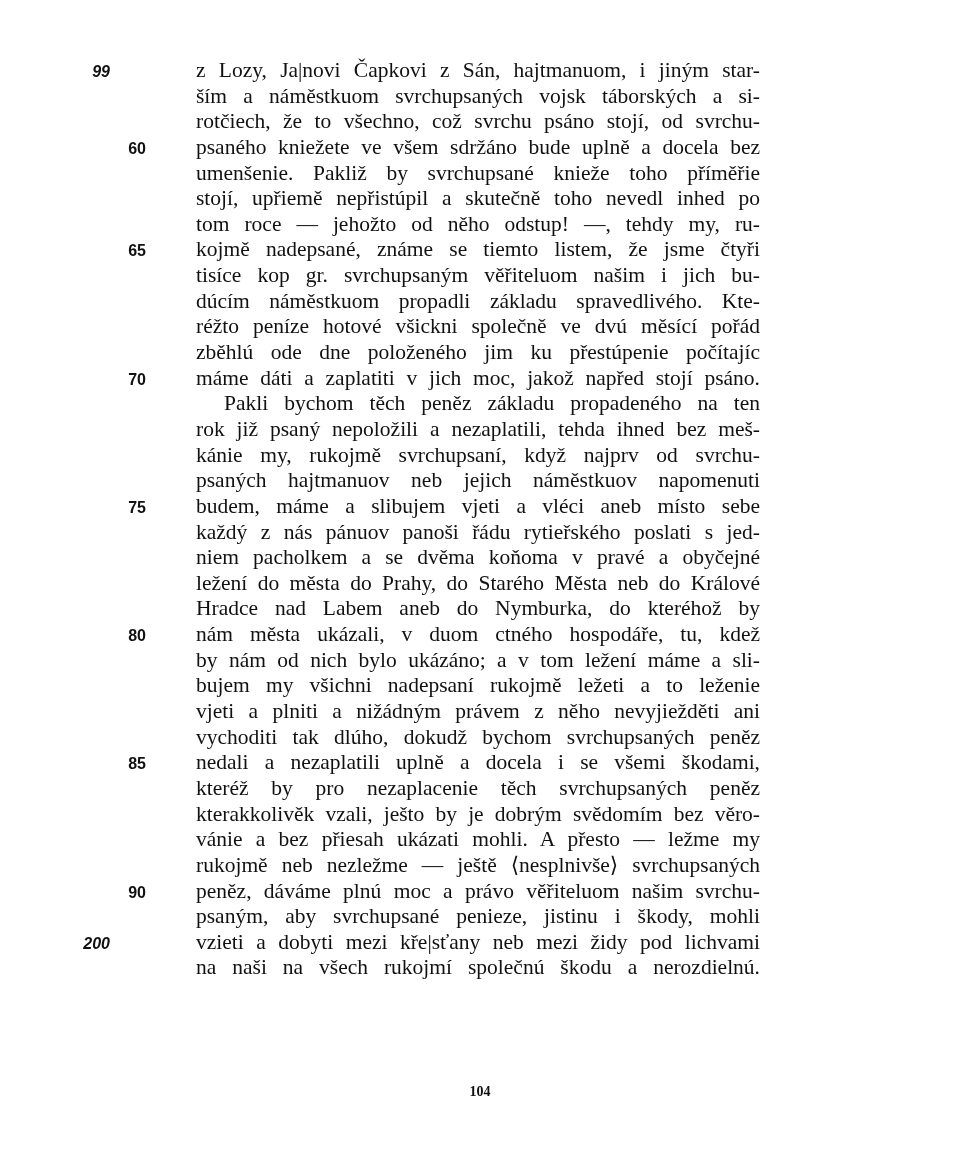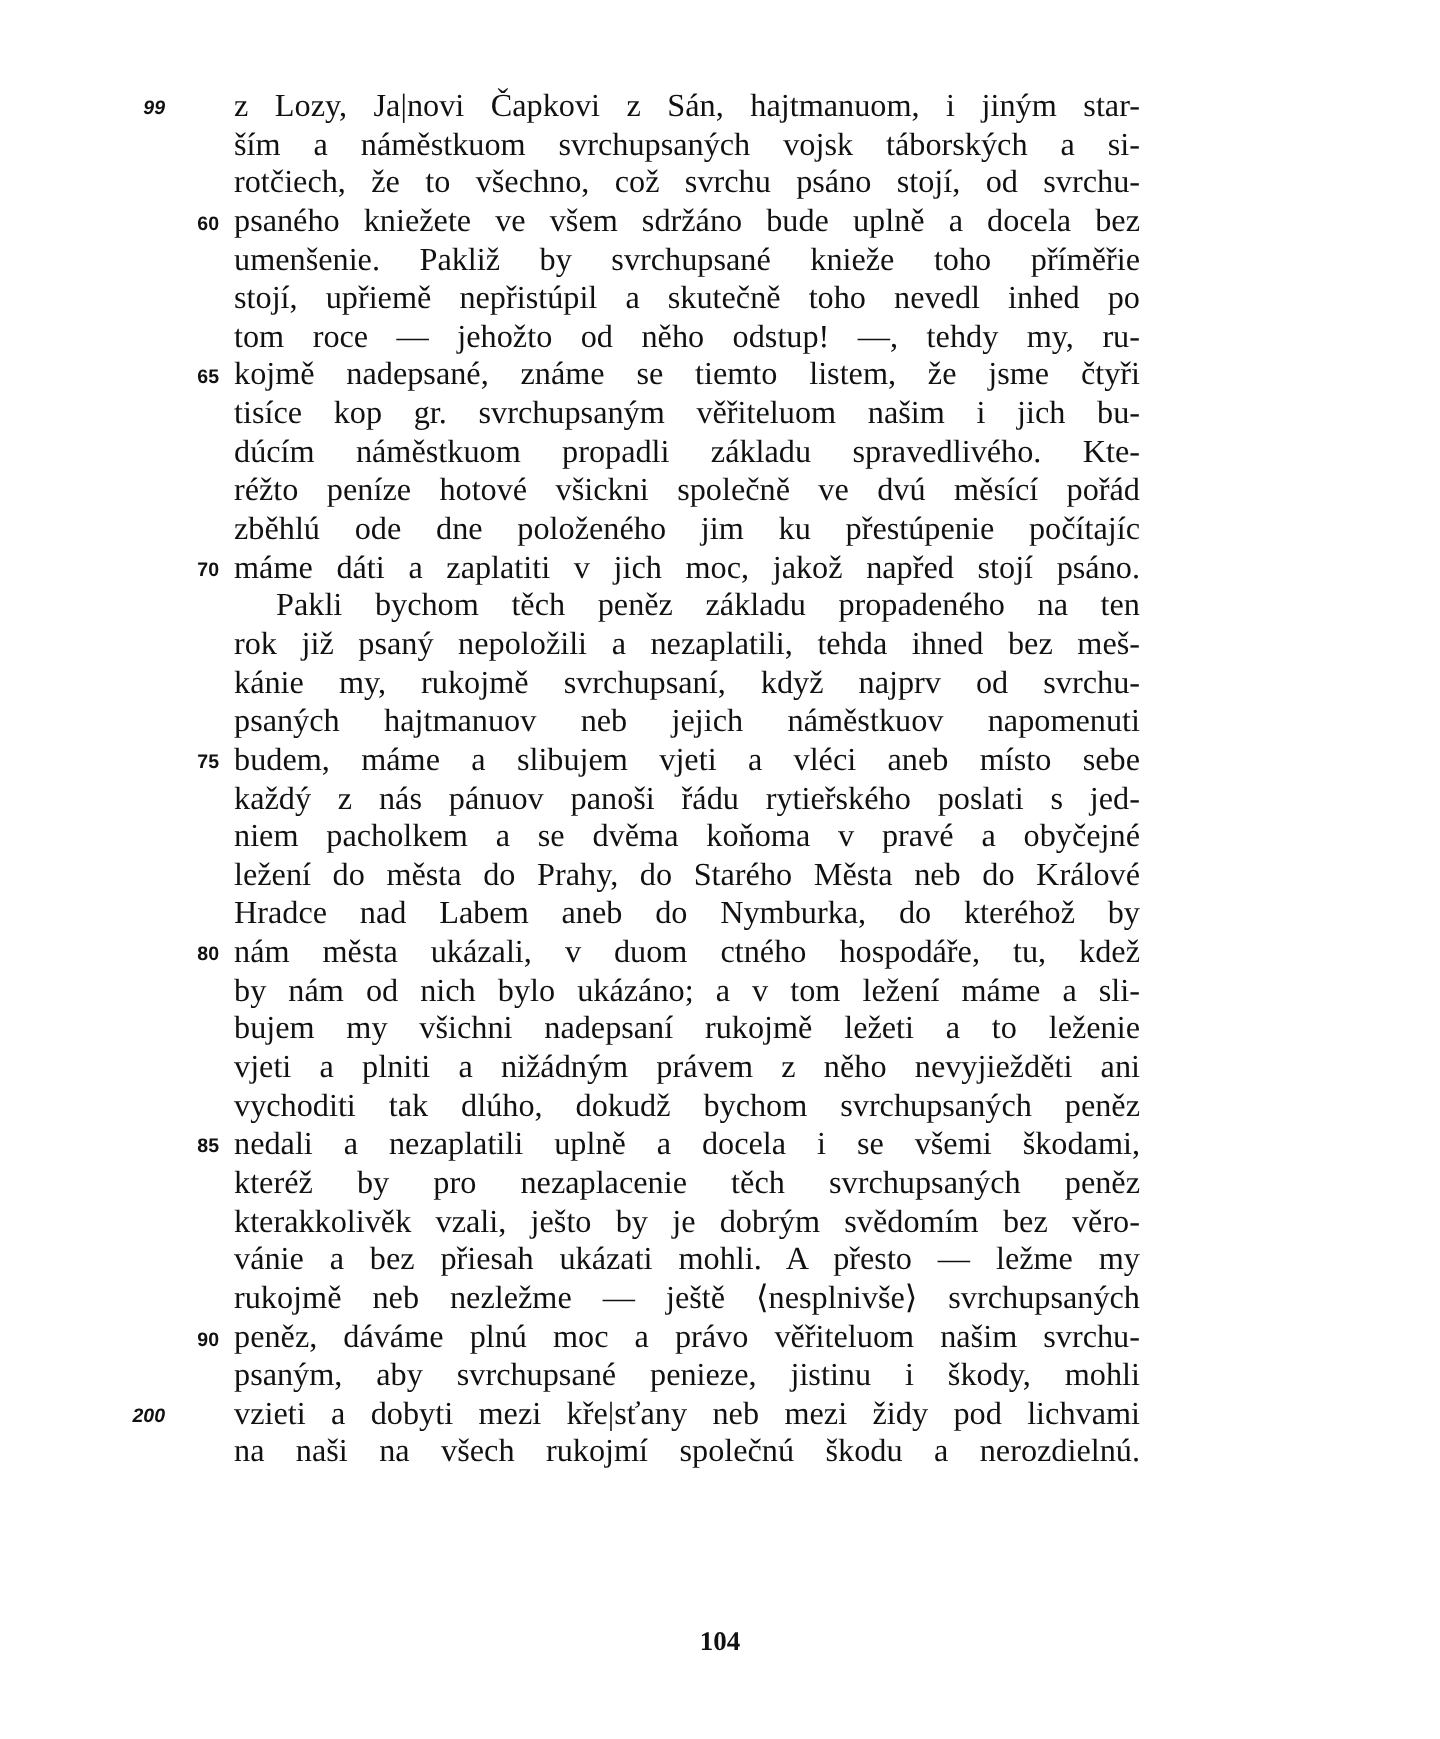--- a/index.html
+++ b/index.html
@@ -16,34 +16,34 @@
     position: relative;
     height: 25.65px; line-height: 25.65px;
     font-size: 21.5px;
     white-space: nowrap;
     text-align: justify; text-align-last: justify;
   }
   .line.last { text-align-last: justify; }
   .line.indent { padding-left: 28px; }
   .mnum {
     position: absolute; right: 100%; margin-right: 10px; top: 1px;
-    font-size: 13px; font-weight: bold; line-height: 25.65px;
+    font-size: 16px; font-weight: bold; line-height: 25.65px;
     font-family: "Liberation Sans", "DejaVu Sans", sans-serif;
     text-align: left;
   }
   .mnum.page-ref {
     font-style: italic;
     margin-right: 46px;
   }
   .page-number {
     position: absolute; left: 0; width: 960px; top: 1084px;
-    text-align: center; font-size: 18px; font-weight: bold;
+    text-align: center; font-size: 14px; font-weight: bold;
     font-family: "Liberation Serif", "DejaVu Serif", serif;
   }
-  .txt { display: inline; }
+  .txt { display: inline; margin-left: 40px; }
 </style>
 </head>
 <body>
 
 <div class="page">
   <div class="text-block" id="text-block">
       <div class="line"><span class="mnum page-ref">99</span><span class="txt">z Lozy, Ja|novi Čapkovi z Sán, hajtmanuom, i jiným star-</span></div>
       <div class="line"><span class="txt">ším a náměstkuom svrchupsaných vojsk táborských a si-</span></div>
       <div class="line"><span class="txt">rotčiech, že to všechno, což svrchu psáno stojí, od svrchu-</span></div>
       <div class="line"><span class="mnum">60</span><span class="txt">psaného kniežete ve všem sdržáno bude uplně a docela bez</span></div>

